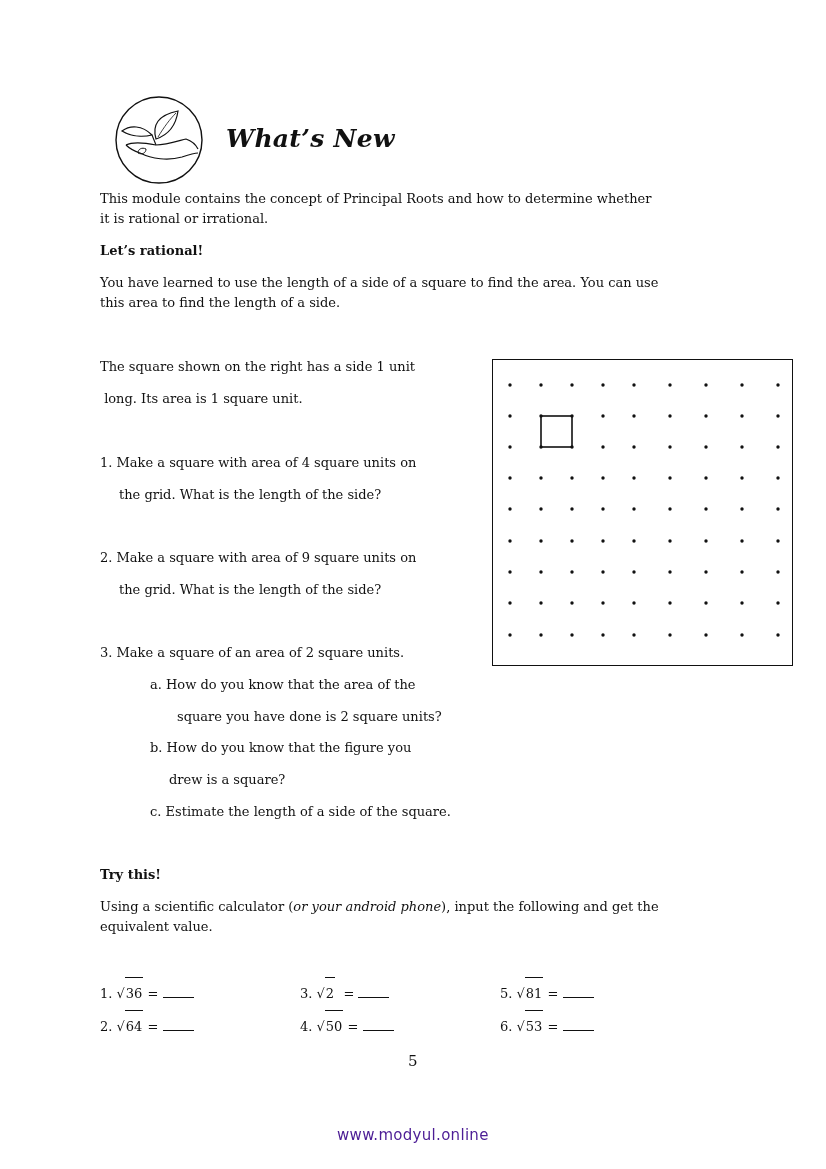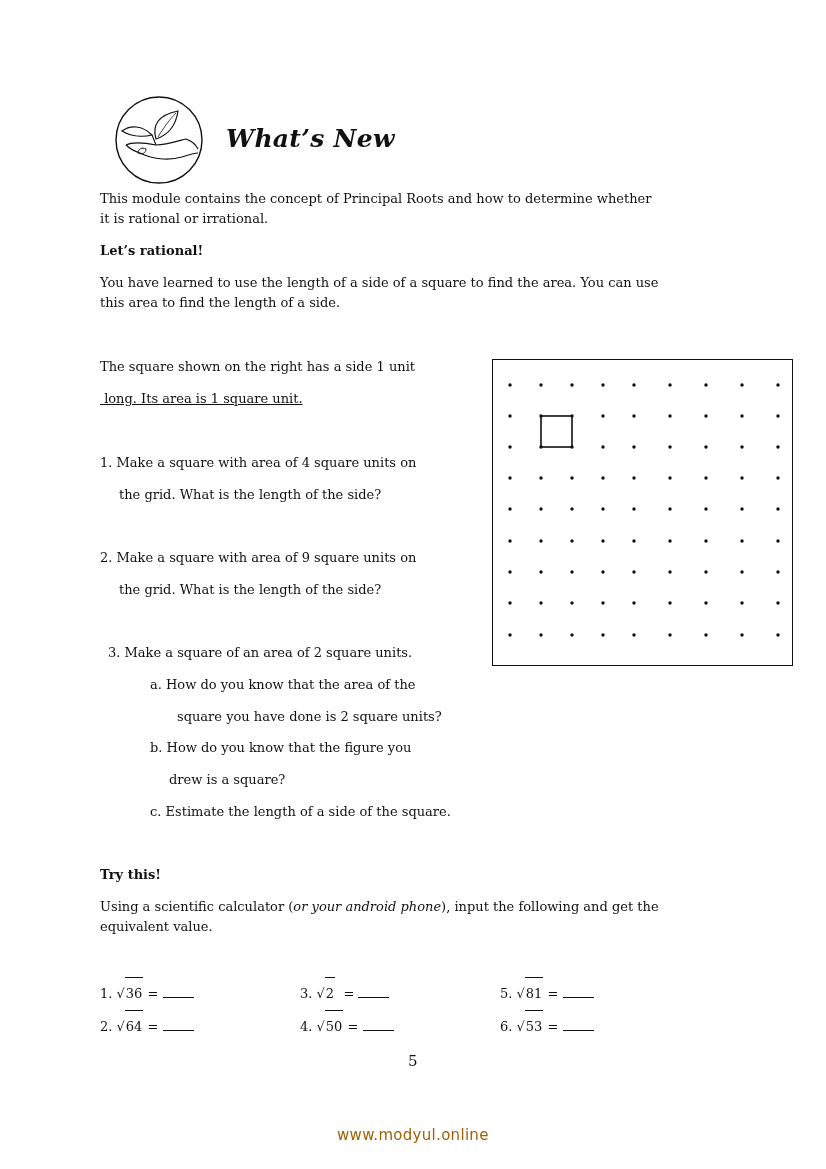--- a/index.html
+++ b/index.html
@@ -10,21 +10,21 @@
   .bold { font-weight:bold; }
   #logo { left:112px; top:95px; width:96px; height:90px; }
   #title { left:226px; top:124px; font-family:"DejaVu Serif", serif; font-weight:bold; font-style:italic;
            font-size:25px; letter-spacing:0.3px; }
   .sqrt { display:inline-block; position:relative; }
   .sqrt .rad { font-family:"DejaVu Serif", serif; }
   .sqrt .over { border-top:1px solid #111; padding:8px 1px; }
   .blank { display:inline-block; width:31px; border-bottom:1px solid #111; height:12px; vertical-align:baseline; }
   #grid-box { left:492px; top:359px; width:301px; height:307px; border:1.4px solid #111; box-sizing:border-box; }
   #page-num { left:408px; top:1052px; font-size:15px; }
-  #watermark { left:337px; top:1126px; font-family:"DejaVu Sans", sans-serif; font-size:15px; color:#a16207; letter-spacing:0.3px; }
+  #watermark { left:337px; top:1126px; font-family:"DejaVu Sans", sans-serif; font-size:15px; color:#4c1d95; letter-spacing:0.3px; }
 </style>
 </head>
 <body>
 
 <div id="logo" class="abs">
   <svg width="96" height="90" viewBox="0 0 96 90">
     <circle cx="47" cy="45" r="43" fill="none" stroke="#111" stroke-width="1.4"></circle>
     <path d="M44 44 C40 30 46 20 66 16 C64 30 56 40 44 44 Z" fill="none" stroke="#111" stroke-width="1.2"></path>
     <path d="M46 42 C52 32 58 24 64 18" fill="none" stroke="#111" stroke-width="0.8"></path>
     <path d="M40 40 C30 30 18 30 10 36 C20 42 32 42 40 40 Z" fill="none" stroke="#111" stroke-width="1.2"></path>
@@ -37,29 +37,29 @@
 <div id="title" class="abs">What’s New</div>
 
 <div class="abs txt" style="left:100px;top:189px;">This module contains the concept of Principal Roots and how to determine whether</div>
 <div class="abs txt" style="left:100px;top:209px;">it is rational or irrational.</div>
 
 <div class="abs txt bold" style="left:100px;top:241px;">Let’s rational!</div>
 <div class="abs txt" style="left:100px;top:273px;">You have learned to use the length of a side of a square to find the area. You can use</div>
 <div class="abs txt" style="left:100px;top:293px;">this area to find the length of a side.</div>
 
 <div class="abs txt" style="left:100px;top:357px;">The square shown on the right has a side 1 unit</div>
-<div class="abs txt" style="left:100px;top:389px;white-space:pre;text-decoration:underline;"> long. Its area is 1 square unit.</div>
+<div class="abs txt" style="left:100px;top:389px;white-space:pre;"> long. Its area is 1 square unit.</div>
 
 <div class="abs txt" style="left:100px;top:453px;">1. Make a square with area of 4 square units on</div>
 <div class="abs txt" style="left:119px;top:485px;">the grid. What is the length of the side?</div>
 
 <div class="abs txt" style="left:100px;top:548px;">2. Make a square with area of 9 square units on</div>
 <div class="abs txt" style="left:119px;top:580px;">the grid. What is the length of the side?</div>
 
-<div class="abs txt" style="left:100px;top:643px;margin-left:8px;">3. Make a square of an area of 2 square units.</div>
+<div class="abs txt" style="left:100px;top:643px;">3. Make a square of an area of 2 square units.</div>
 <div class="abs txt" style="left:150px;top:675px;">a. How do you know that the area of the</div>
 <div class="abs txt" style="left:177px;top:707px;">square you have done is 2 square units?</div>
 <div class="abs txt" style="left:150px;top:738px;">b. How do you know that the figure you</div>
 <div class="abs txt" style="left:169px;top:770px;">drew is a square?</div>
 <div class="abs txt" style="left:150px;top:802px;">c. Estimate the length of a side of the square.</div>
 
 <div id="grid-box" class="abs">
   <svg id="grid-svg" width="301" height="307" viewBox="0 0 301 307">
       <circle cx="17" cy="25" r="1.7" fill="#111"></circle>
       <circle cx="48" cy="25" r="1.7" fill="#111"></circle>

